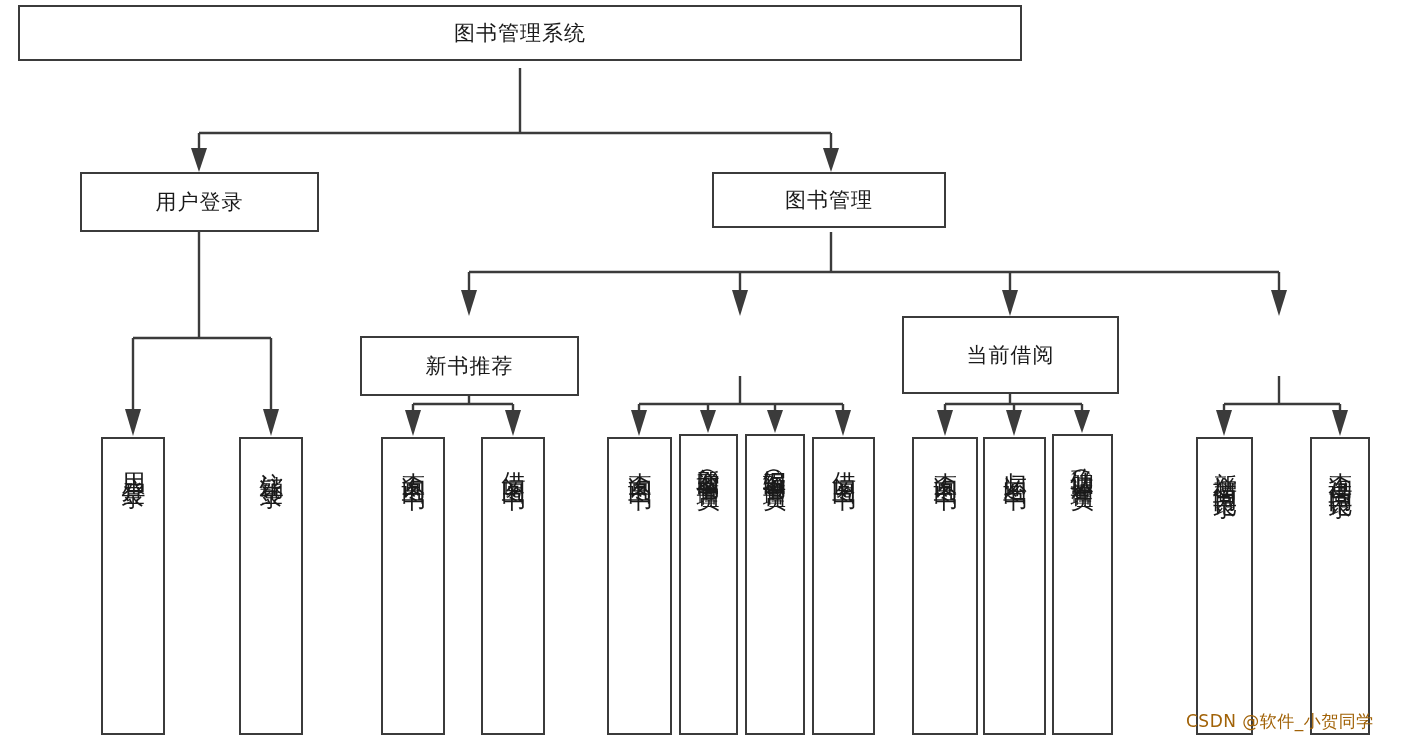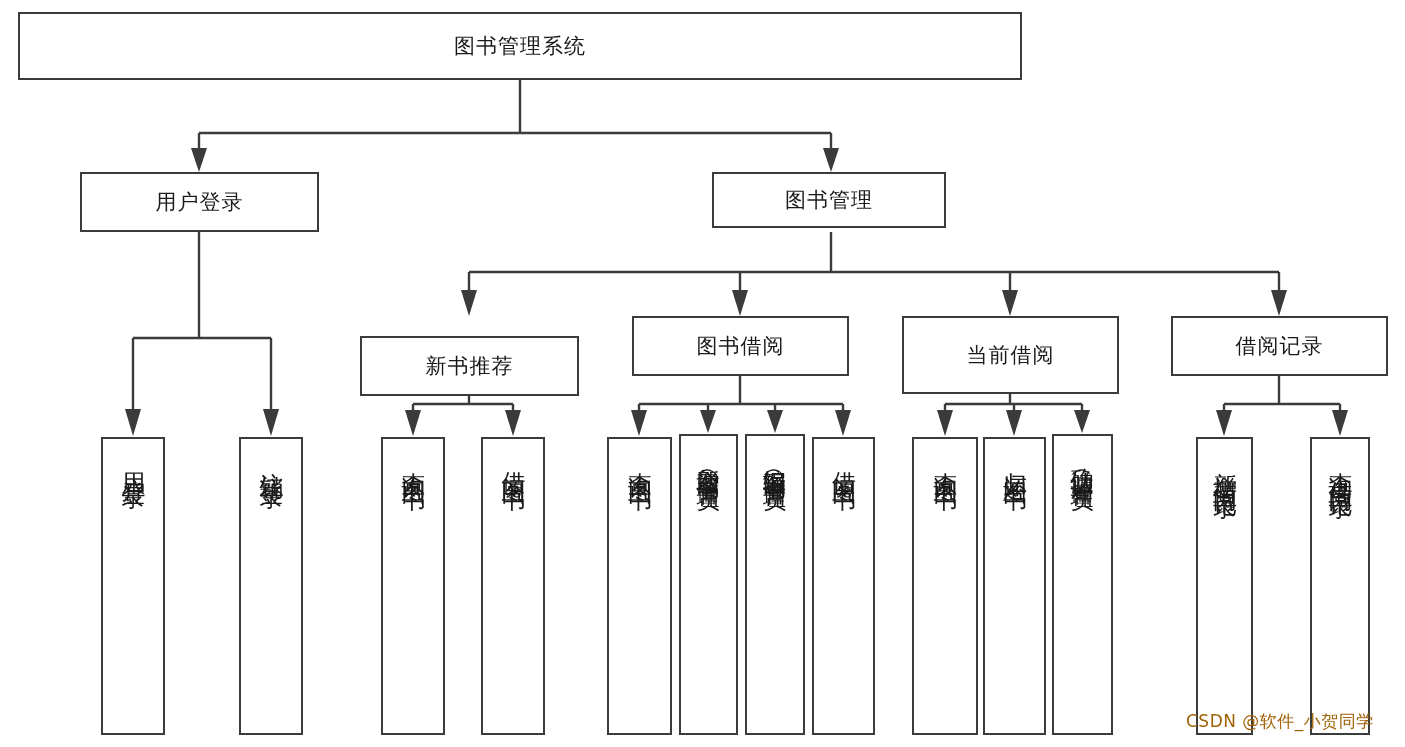--- a/index.html
+++ b/index.html
@@ -82,42 +82,36 @@
     <polygon points="1074,410 1090,410 1082,433"></polygon>
 
     <line x1="1279" y1="376" x2="1279" y2="404"></line>
     <line x1="1224" y1="404" x2="1340" y2="404"></line>
     <line x1="1224" y1="404" x2="1224" y2="410"></line>
     <line x1="1340" y1="404" x2="1340" y2="410"></line>
     <polygon points="1216,410 1232,410 1224,436"></polygon>
     <polygon points="1332,410 1348,410 1340,436"></polygon>
   </svg>
 
-  <div class="node h" style="left:18px;top:12px;width:1004px;height:68px;">
+  <div class="node h" style="left:18px;top:5px;width:1004px;height:56px;">
     <span class="label">图书管理系统</span>
   </div>
 
   <div class="node h" style="left:80px;top:172px;width:239px;height:60px;">
     <span class="label">用户登录</span>
   </div>
   <div class="node h" style="left:712px;top:172px;width:234px;height:56px;">
     <span class="label">图书管理</span>
   </div>
 
   <div class="node h" style="left:360px;top:336px;width:219px;height:60px;">
     <span class="label">新书推荐</span>
   </div>
-  <div class="node h" style="left:632px;top:316px;width:217px;height:60px;">
-    <span class="label">图书借阅</span>
-  </div>
   <div class="node h" style="left:902px;top:316px;width:217px;height:78px;">
     <span class="label">当前借阅</span>
-  </div>
-  <div class="node h" style="left:1171px;top:316px;width:217px;height:60px;">
-    <span class="label">借阅记录</span>
   </div>
 
   <div class="node v" style="left:101px;top:437px;width:64px;height:298px;">
     <span class="label">用户登录</span>
   </div>
   <div class="node v" style="left:239px;top:437px;width:64px;height:298px;">
     <span class="label">注销登录</span>
   </div>
 
   <div class="node v" style="left:381px;top:437px;width:64px;height:298px;">

